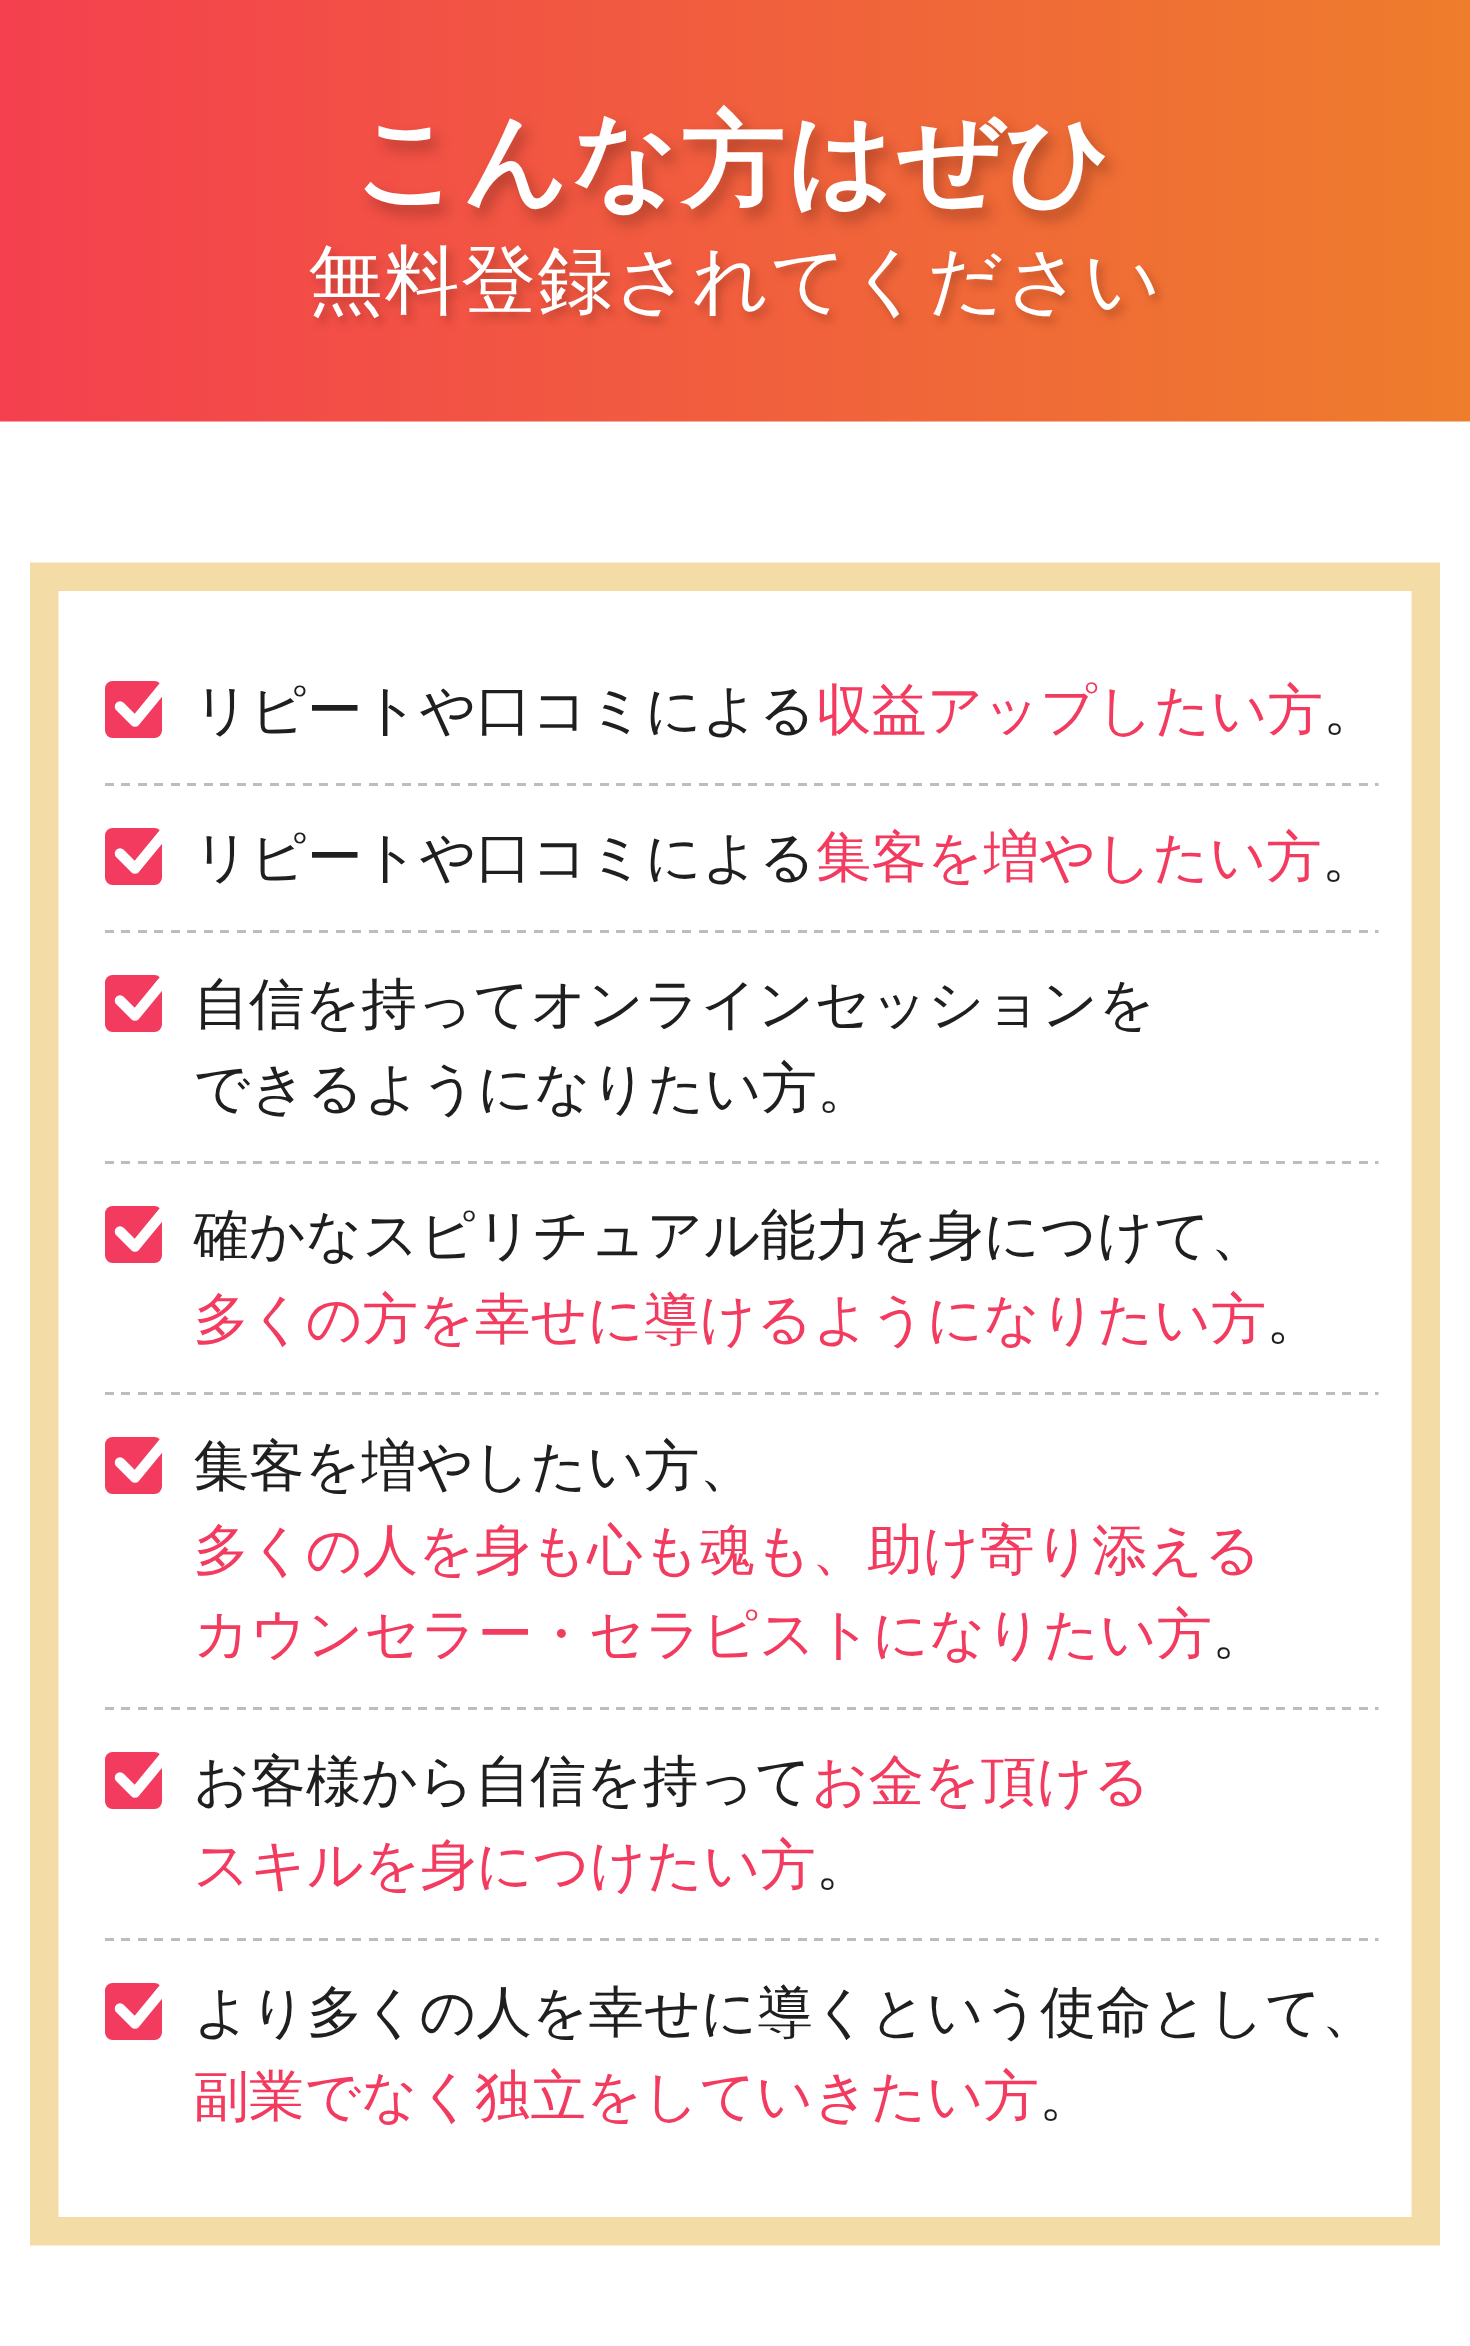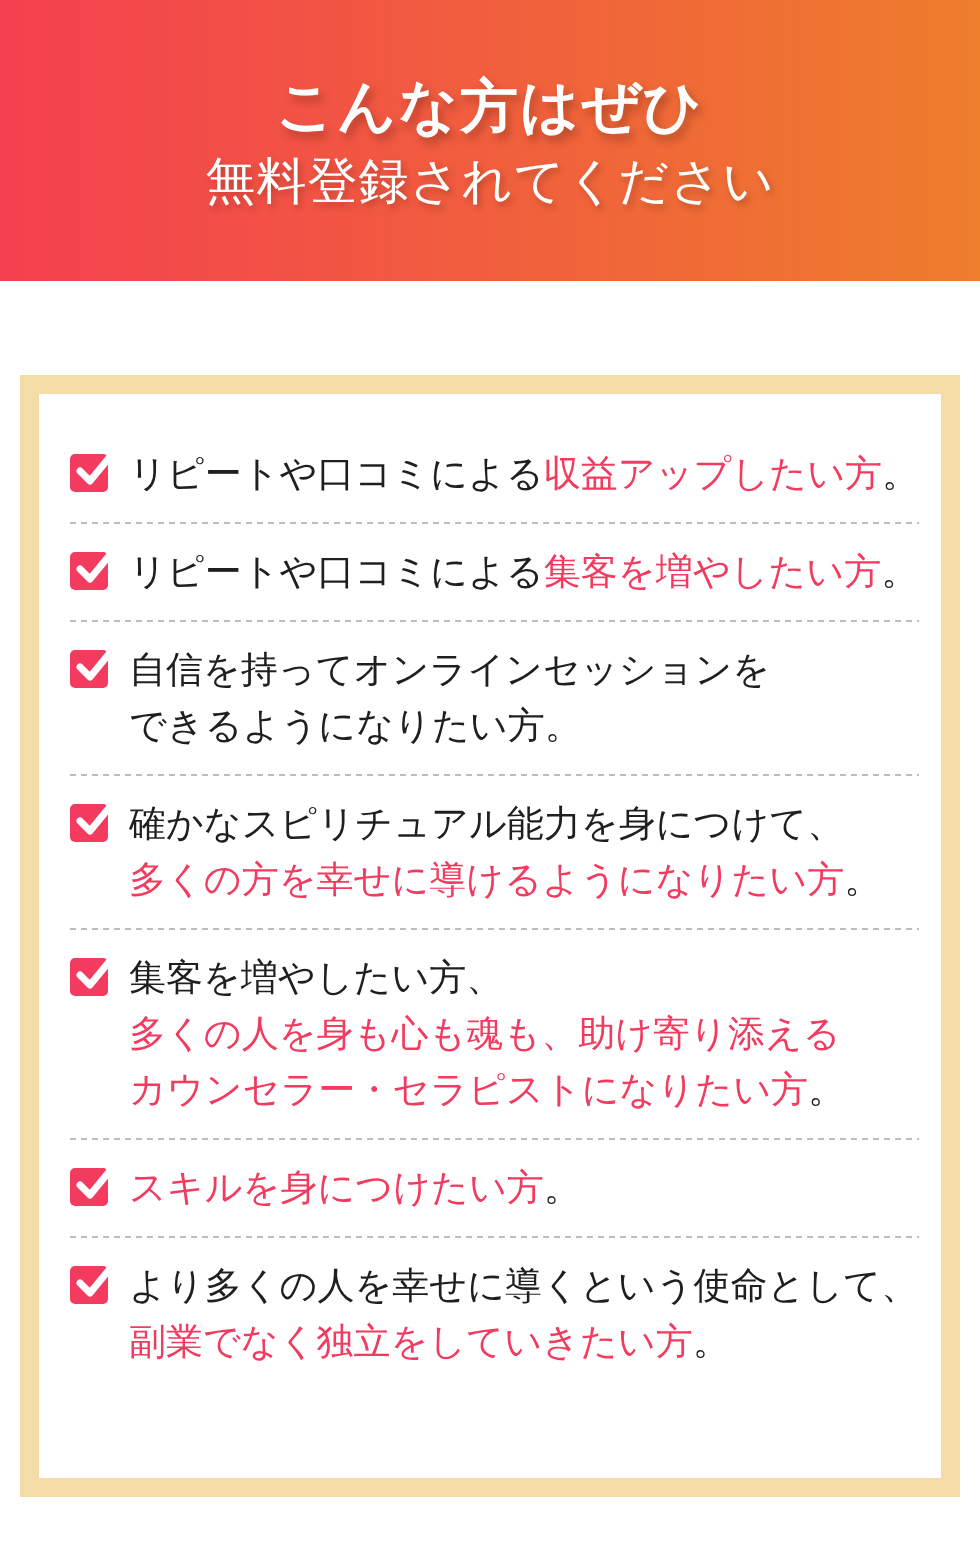--- a/index.html
+++ b/index.html
@@ -23,21 +23,21 @@
     display: flex;
     flex-direction: column;
     align-items: center;
     justify-content: center;
     box-sizing: border-box;
     padding-top: 6px;
   }
   .header .title {
     font-family: "Liberation Serif", "DejaVu Serif", serif;
     font-weight: 700;
-    font-size: 58px;
+    font-size: 69px;
     line-height: 1.08;
     color: #ffffff;
     letter-spacing: 2px;
     text-shadow: 4px 6px 9px rgba(96, 33, 17, 0.40);
     white-space: nowrap;
   }
   .header .subtitle {
     font-family: "Liberation Serif", "DejaVu Serif", serif;
     font-weight: 400;
     font-size: 50px;
@@ -177,20 +177,21 @@
         </div>
       </div>
       <div class="divider"></div>
       <div class="item">
         <div class="checkbox">
           <svg width="44" height="42" viewBox="0 0 44 42">
             <path d="M7 23 L17 33 L40 5" fill="none" stroke="#ffffff" stroke-width="7" stroke-linecap="round" stroke-linejoin="round"></path>
           </svg>
         </div>
         <div class="text">
+          <div class="line"><span class="normal">お客様から自信を持って</span><span class="accent">お金を頂ける</span></div>
           <div class="line"><span class="accent">スキルを身につけたい方</span><span class="normal">。</span></div>
         </div>
       </div>
       <div class="divider"></div>
       <div class="item">
         <div class="checkbox">
           <svg width="44" height="42" viewBox="0 0 44 42">
             <path d="M7 23 L17 33 L40 5" fill="none" stroke="#ffffff" stroke-width="7" stroke-linecap="round" stroke-linejoin="round"></path>
           </svg>
         </div>

